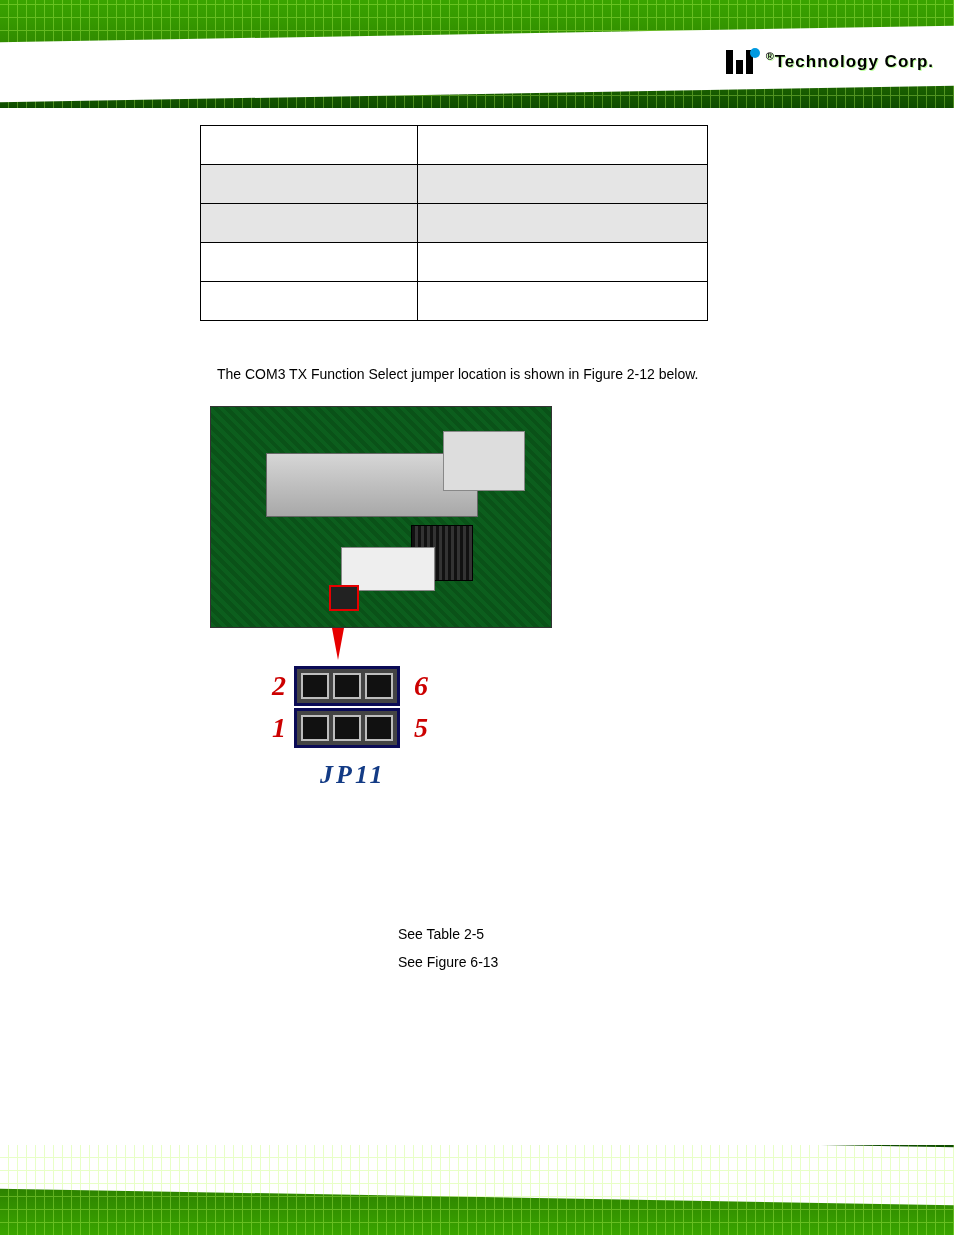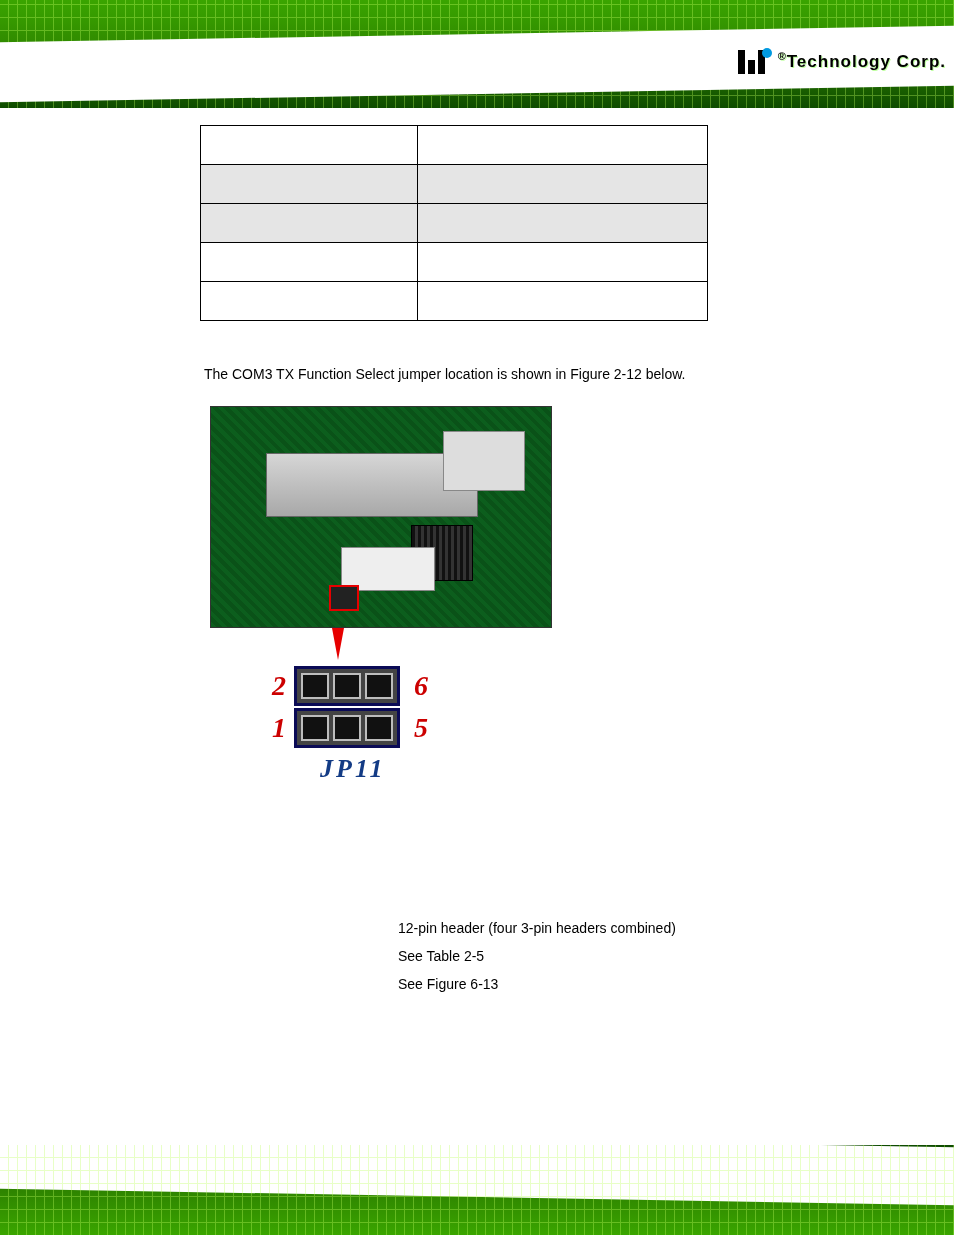--- a/index.html
+++ b/index.html
@@ -2,54 +2,54 @@
 <html><head>
 <meta charset="utf-8">
 <style>
   html,body{margin:0;padding:0;font-family:Arial,Helvetica,sans-serif;font-size:14px;color:#000;background:#fff}
   .page{width:954px;height:1235px;position:relative;overflow:hidden;background:#fff}
   .top-banner{position:absolute;top:0;left:0;right:0;height:108px;background:linear-gradient(180deg,#3aa500 0%,#2e8400 50%,#0e4b00 100%);overflow:hidden}
   .top-banner .circuit{position:absolute;inset:0;opacity:.35;background:
     repeating-linear-gradient(90deg,transparent 0 8px,#c0ff60 8px 9px),
     repeating-linear-gradient(0deg,transparent 0 12px,#c0ff60 12px 13px)}
   .top-banner .white-strip{position:absolute;left:0;right:0;top:40px;height:60px;background:#fff;transform:skewY(-1deg) translateY(-6px)}
-  .logo-area{position:absolute;right:8px;top:50px;color:#000;font-weight:bold;letter-spacing:1px;font-size:17px;text-shadow:1px 1px 0 #bfffa0}
+  .logo-area{position:absolute;right:20px;top:50px;color:#000;font-weight:bold;letter-spacing:1px;font-size:17px;text-shadow:1px 1px 0 #bfffa0}
   .logo-mark{display:inline-block;vertical-align:middle;margin-right:6px}
   .logo-mark .dot{width:10px;height:10px;border-radius:50%;background:#0099e0;display:inline-block;vertical-align:top;margin-left:-6px;margin-top:-2px}
   .logo-mark .bar{display:inline-block;width:7px;height:24px;background:#000;margin-right:3px;vertical-align:bottom}
   .logo-mark .bar.short{height:14px}
   .r{font-size:11px;vertical-align:super}
   .bottom-banner{position:absolute;bottom:0;left:0;right:0;height:90px;background:linear-gradient(0deg,#3aa500 0%,#2e8400 50%,#0e4b00 100%);overflow:hidden}
   .bottom-banner .white-strip{position:absolute;left:0;right:0;bottom:44px;height:58px;background:#fff;transform:skewY(1deg) translateY(6px)}
   .bottom-banner .circuit{position:absolute;inset:0;opacity:.35;background:
     repeating-linear-gradient(90deg,transparent 0 8px,#c0ff60 8px 9px),
     repeating-linear-gradient(0deg,transparent 0 12px,#c0ff60 12px 13px)}
   .content{position:absolute;top:125px;left:200px;right:206px}
   table.spec{border-collapse:collapse;width:508px;margin-bottom:40px}
   table.spec td{border:1px solid #000;height:30px;padding:4px 8px}
   table.spec tr.shade td{background:#e5e5e5}
   table.spec td.left{width:200px}
-  .body-text{margin:26px 0 18px 4px;line-height:1.9}
+  .body-text{margin:26px 0 18px 17px;line-height:1.9}
   .figure-block{margin-left:10px;margin-top:4px}
   .board{width:340px;height:220px;background:#0a5218;border:1px solid #333;position:relative;overflow:hidden}
   .board::before{content:"";position:absolute;inset:0;background:
     repeating-linear-gradient(45deg,#0e6a22 0 4px,#0a5218 4px 8px);opacity:.5}
   .board .cpu{position:absolute;left:55px;top:46px;width:210px;height:62px;background:linear-gradient(180deg,#d6d6d6,#a8a8a8);border:1px solid #666}
   .board .hs{position:absolute;right:26px;top:24px;width:80px;height:58px;background:#ddd;border:1px solid #888}
   .board .bhs{position:absolute;right:78px;bottom:46px;width:60px;height:54px;background:repeating-linear-gradient(90deg,#111 0 3px,#333 3px 6px);border:1px solid #000}
   .board .card{position:absolute;left:130px;bottom:36px;width:92px;height:42px;background:#eee;border:1px solid #888}
   .board .hilite{position:absolute;left:118px;bottom:16px;width:26px;height:22px;border:2px solid #e60000;background:#222}
   .arrow-down{width:0;height:0;border-left:6px solid transparent;border-right:6px solid transparent;border-top:32px solid #e60000;margin-left:122px}
   .jumper-wrap{margin-top:6px;margin-left:56px}
   .jumper{display:flex;align-items:center;gap:8px}
   .jnum{color:#cc0000;font-style:italic;font-family:"Times New Roman",serif;font-size:28px;font-weight:bold;width:20px;text-align:right}
   .hdr{border:3px solid #0b0b56;background:#444;display:grid;grid-template-columns:repeat(3,28px);grid-template-rows:repeat(1,26px);gap:4px;padding:4px}
   .hdr2{margin-top:2px}
   .pin{background:#111;border:2px solid #bdbdbd;}
-  .jp-label{color:#133b85;font-family:"Times New Roman",serif;font-size:26px;font-weight:bold;font-style:italic;margin-left:54px;margin-top:6px;letter-spacing:3px}
+  .jp-label{color:#133b85;font-family:"Times New Roman",serif;font-size:26px;font-weight:bold;font-style:italic;margin-left:54px;margin-top:12px;letter-spacing:3px}
   .lower-list{margin-top:130px;margin-left:198px;line-height:2.0}
 </style>
 </head>
 <body>
 
 <div class="page">
 
   <div class="top-banner">
     <div class="circuit"></div>
     <div class="white-strip"></div>
@@ -116,21 +116,20 @@
               <div class="pin"></div>
               <div class="pin"></div>
           </div>
           <div class="jnum">5</div>
         </div>
         <div class="jp-label">JP11</div>
       </div>
     </div>
 
     <div class="lower-list">
-      <div>12-pin header (four 3-pin headers combined)</div>
       <div>See Table 2-5</div>
       <div>See Figure 6-13</div>
     </div>
 
   </div>
 
   <div class="bottom-banner">
     <div class="white-strip"></div>
     <div class="circuit"></div>
   </div>

